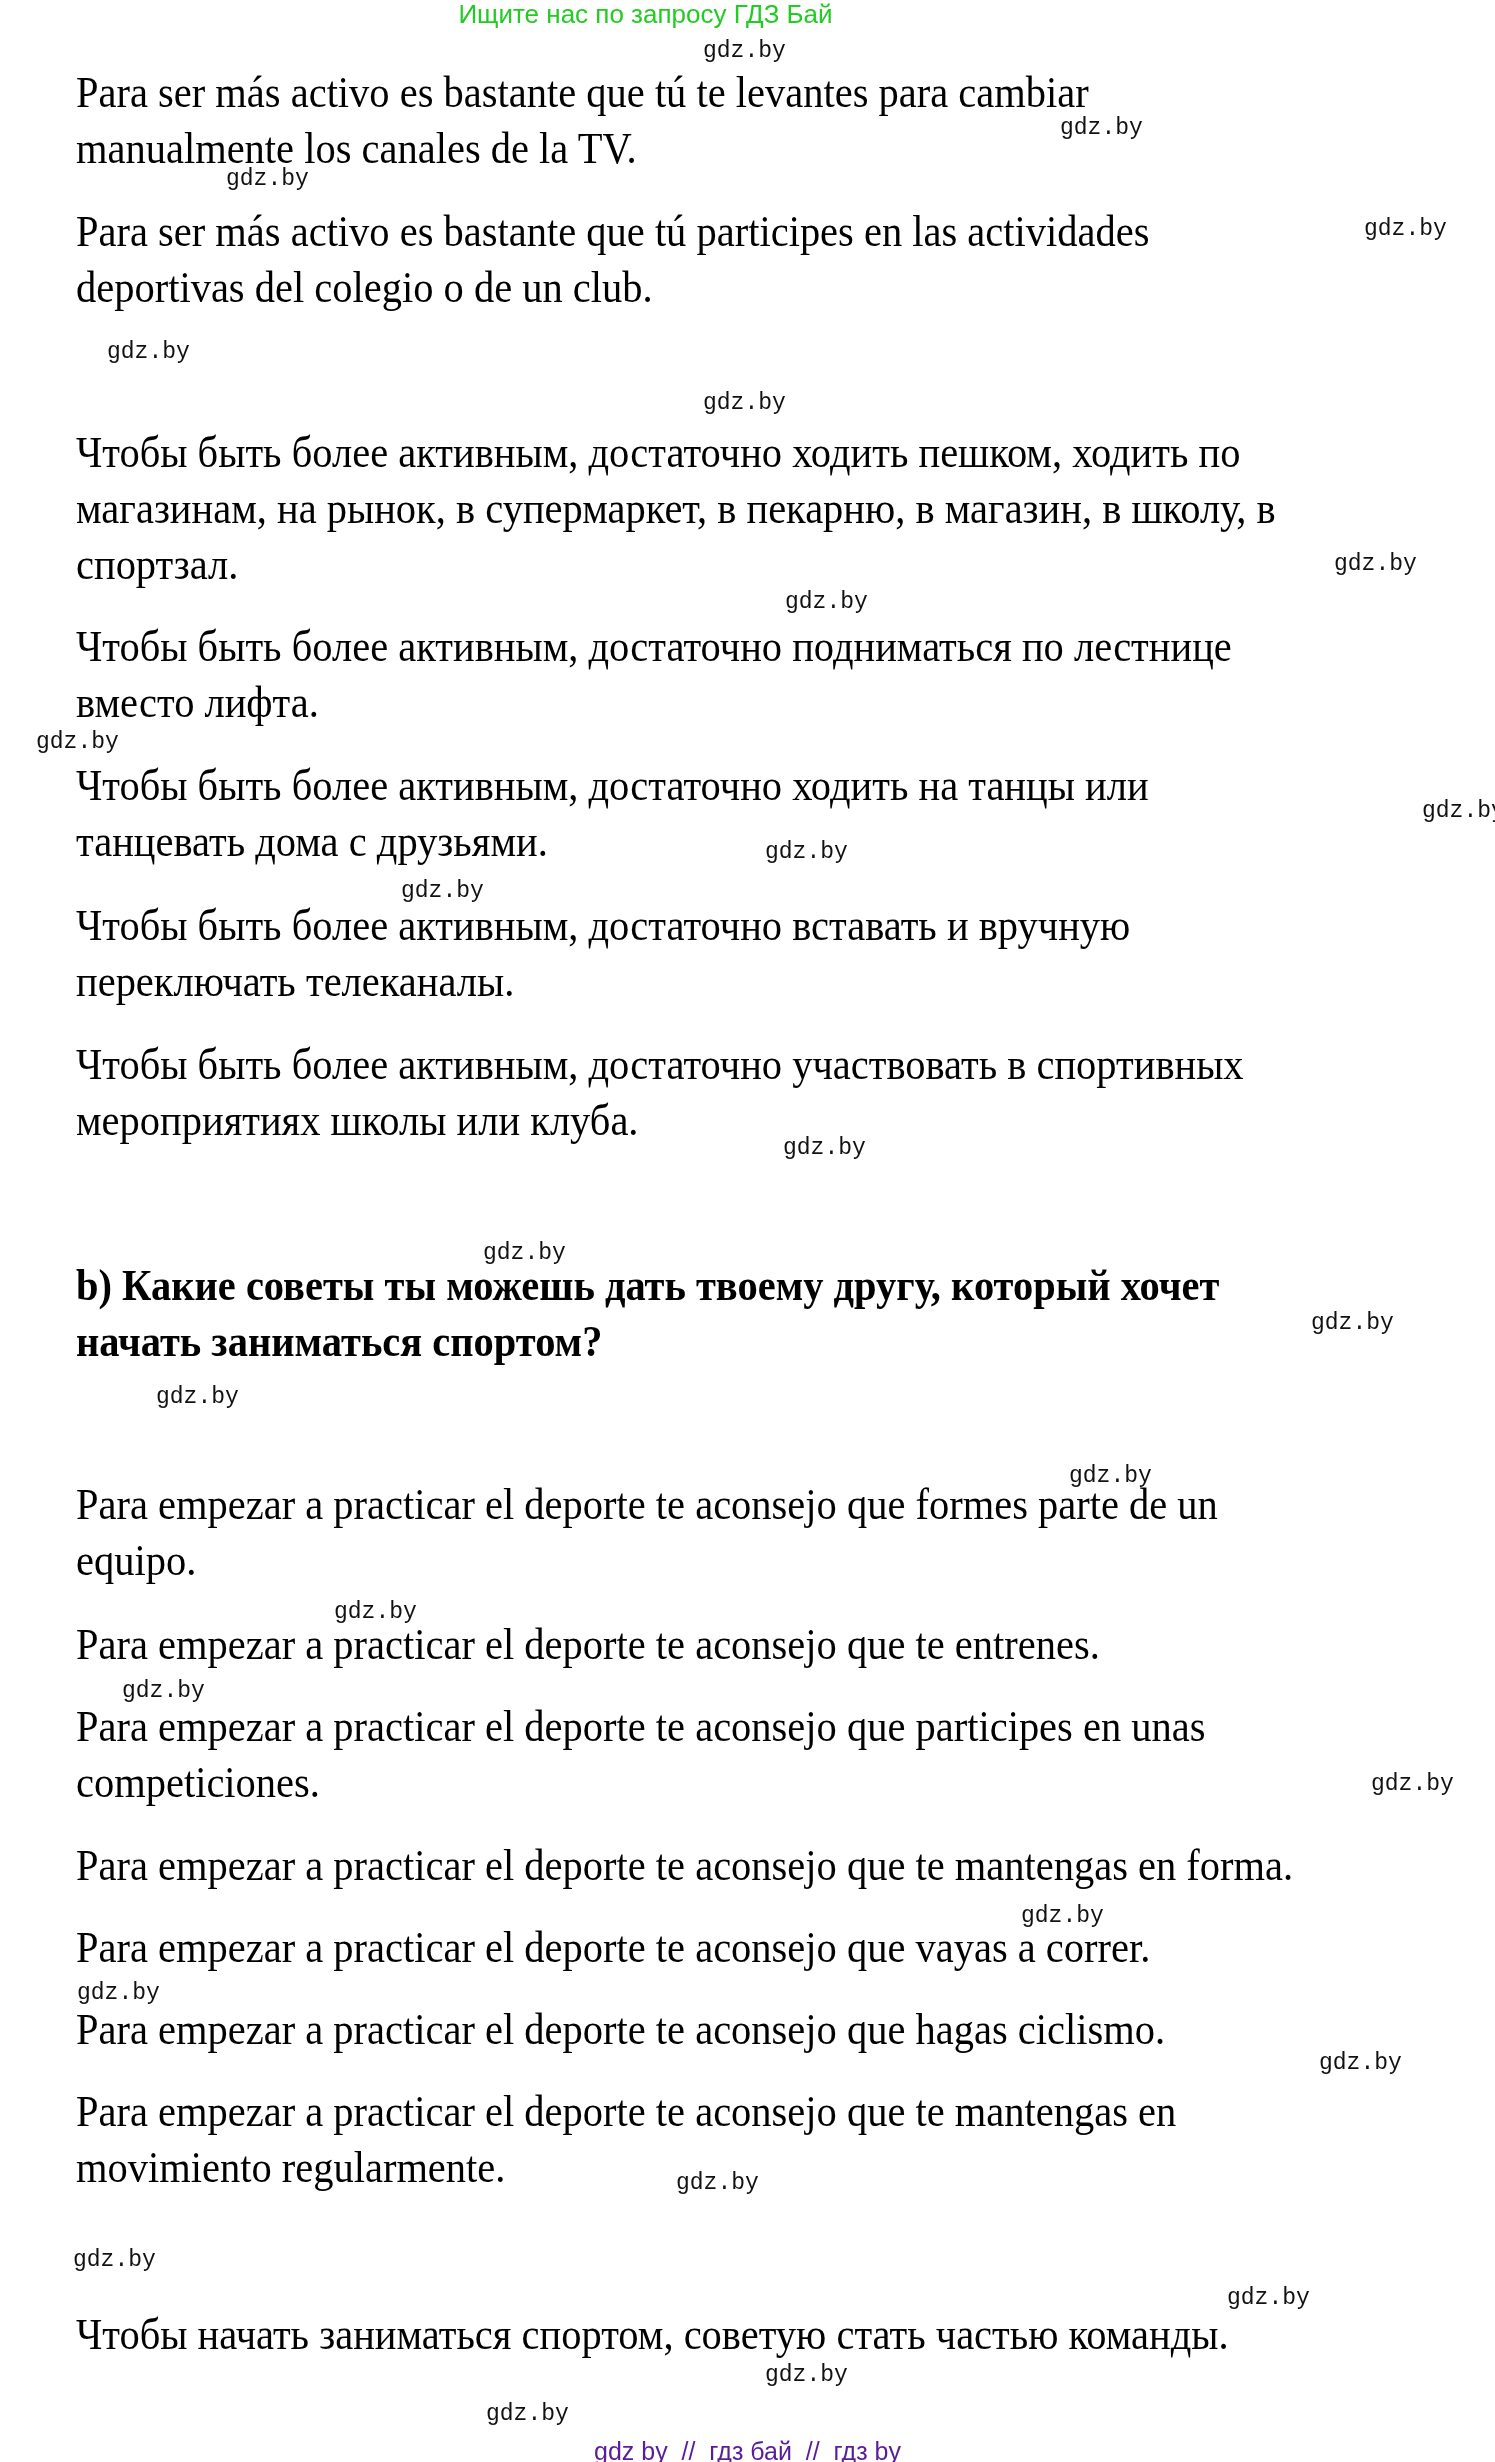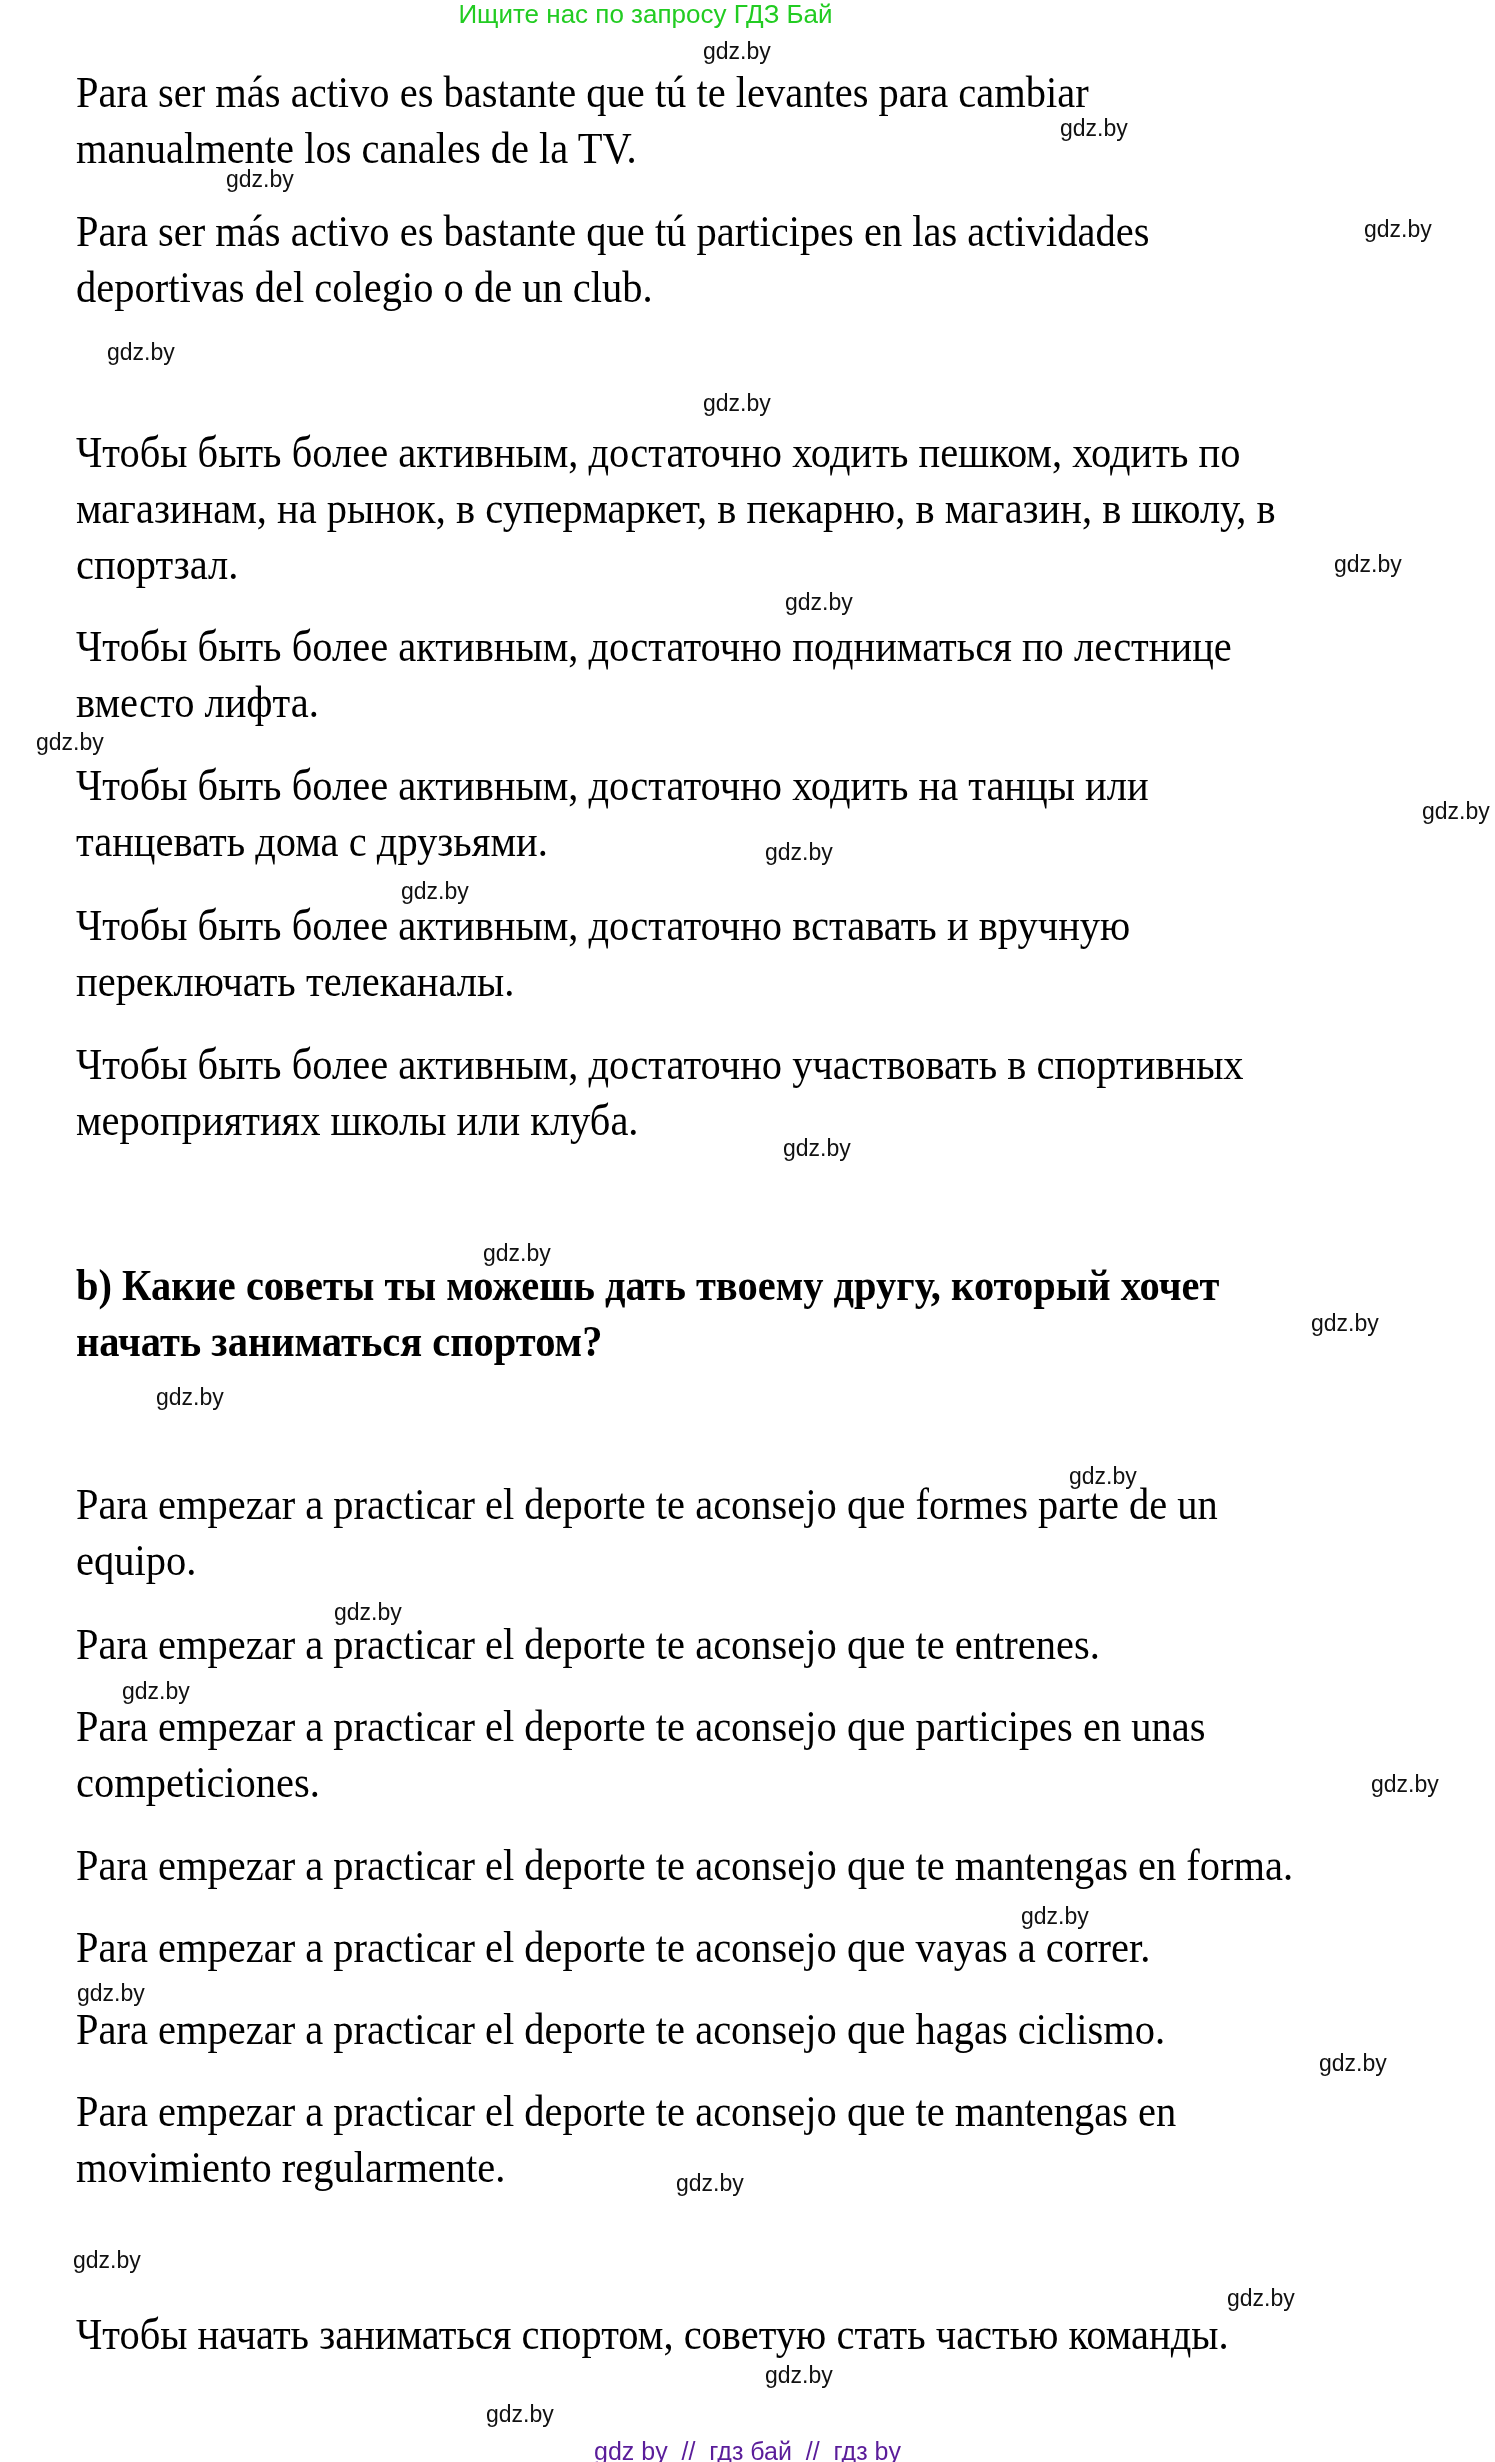--- a/index.html
+++ b/index.html
@@ -4,21 +4,21 @@
 <style>
   html, body { margin: 0; padding: 0; background: #ffffff; }
   body { width: 1495px; height: 2462px; position: relative; overflow: hidden; }
   .hdr { position: absolute; left: 0; width: 1291px; top: 0; text-align: center;
          font-family: "Liberation Sans", sans-serif; font-size: 26px; color: #22cc22; line-height: 28px; }
   .para { position: absolute; left: 76px; width: 1393px;
           font-family: "Liberation Serif", serif; font-size: 44px; line-height: 56px; color: #000; margin: 0;
           transform: scaleX(0.92); transform-origin: left top; white-space: nowrap; }
   .para .ln { display: block; }
   .para.bold { font-weight: bold; }
-  .wm { position: absolute; font-family: Liberation Sans, sans-serif; font-size: 23px; color: #111; line-height: 25px; white-space: nowrap; }
+  .wm { position: absolute; font-family: Liberation Mono, monospace; font-size: 23px; color: #111; line-height: 25px; white-space: nowrap; }
   .ftr { position: absolute; left: 0; width: 1495px; top: 2438px; text-align: center;
          font-family: "Liberation Sans", sans-serif; font-size: 25px; color: #5a1d9a; line-height: 26px; white-space: pre; }
 </style>
 </head>
 <body>
 
 <div class="hdr">Ищите нас по запросу ГДЗ Бай</div>
 
 <div class="para" style="top:65px">
   <span class="ln">Para ser más activo es bastante que tú te levantes para cambiar</span>

